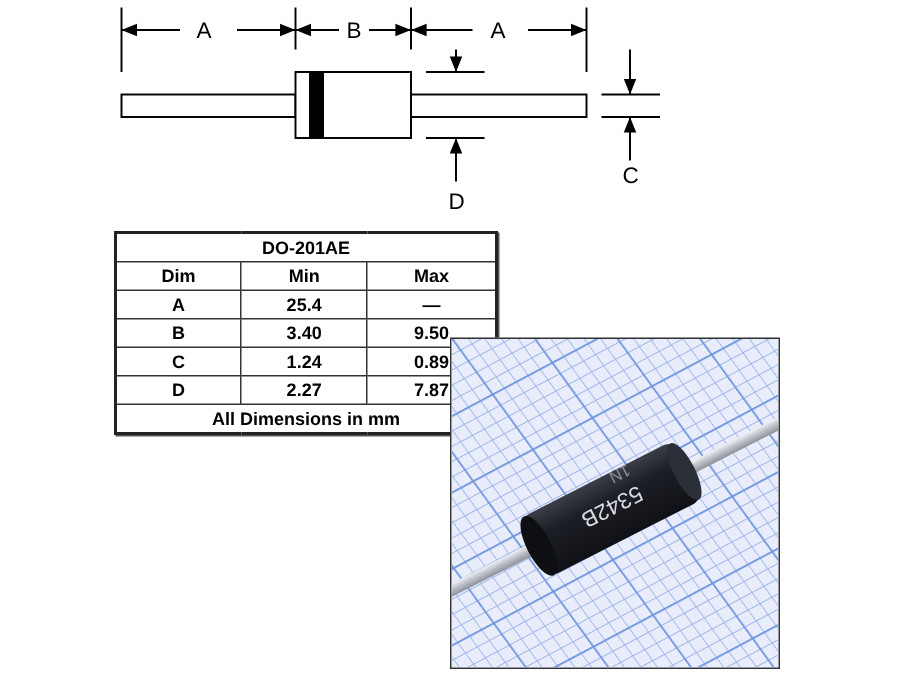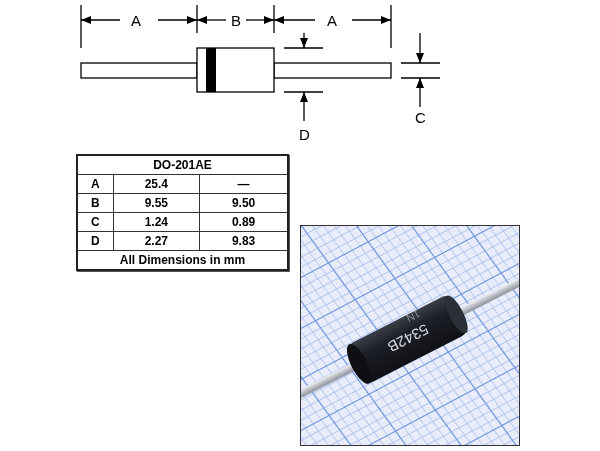--- a/index.html
+++ b/index.html
@@ -1,20 +1,20 @@
 <!DOCTYPE html>
 <html><head>
 <meta charset="utf-8">
 <style>
   html, body { margin: 0; padding: 0; background: #ffffff; }
   body { width: 600px; height: 451px; position: relative; overflow: hidden;
          font-family: "Liberation Sans", sans-serif; color: #000; }
   #diagram { position: absolute; left: 0; top: 0; width: 600px; height: 150px; }
   .dimlabel { position: absolute; font-size: 15px; font-family: "Liberation Sans", sans-serif; line-height: 1; }
-  table.dims { position: absolute; left: 76px; top: 154px; width: 213px;
+  table.dims { position: absolute; left: 76px; top: 154px; width: 256px;
                border-collapse: collapse; border: 2px solid #222; font-size: 12px;
                box-shadow: 1px 1px 0 #555; }
   table.dims td, table.dims th { border: 1px solid #333; text-align: center; height: 18px; padding: 0; }
   table.dims th { font-weight: bold; }
   table.dims td.dim { font-weight: bold; }
   table.dims td.val { font-weight: bold; }
   #photo { position: absolute; left: 300px; top: 225px; width: 218px; height: 219px;
            border: 1px solid #333; overflow: hidden;
            background-color: #e8ecfb; }
 </style>
@@ -67,38 +67,43 @@
 <span class="dimlabel" style="left:327px; top:13px;">A</span>
 <span class="dimlabel" style="left:299px; top:127px;">D</span>
 <span class="dimlabel" style="left:415px; top:110px;">C</span>
 
 <table class="dims">
   <tbody>
       <tr>
     <th colspan="3">DO-201AE</th>
   </tr>
   <tr>
+    <th>Dim</th>
+    <th>Min</th>
+    <th>Max</th>
+  </tr>
+  <tr>
     <td class="dim">A</td>
     <td class="val">25.4</td>
     <td class="val">—</td>
   </tr>
   <tr>
     <td class="dim">B</td>
-    <td class="val">9.55</td>
+    <td class="val">3.40</td>
     <td class="val">9.50</td>
   </tr>
   <tr>
     <td class="dim">C</td>
     <td class="val">1.24</td>
     <td class="val">0.89</td>
   </tr>
   <tr>
     <td class="dim">D</td>
     <td class="val">2.27</td>
-    <td class="val">9.83</td>
+    <td class="val">7.87</td>
   </tr>
   <tr>
     <th colspan="3">All Dimensions in mm</th>
   </tr>
 </tbody>
   </table>
 
 <div id="photo">
   <svg width="218" height="219" viewBox="0 0 218 219">
     <defs>

